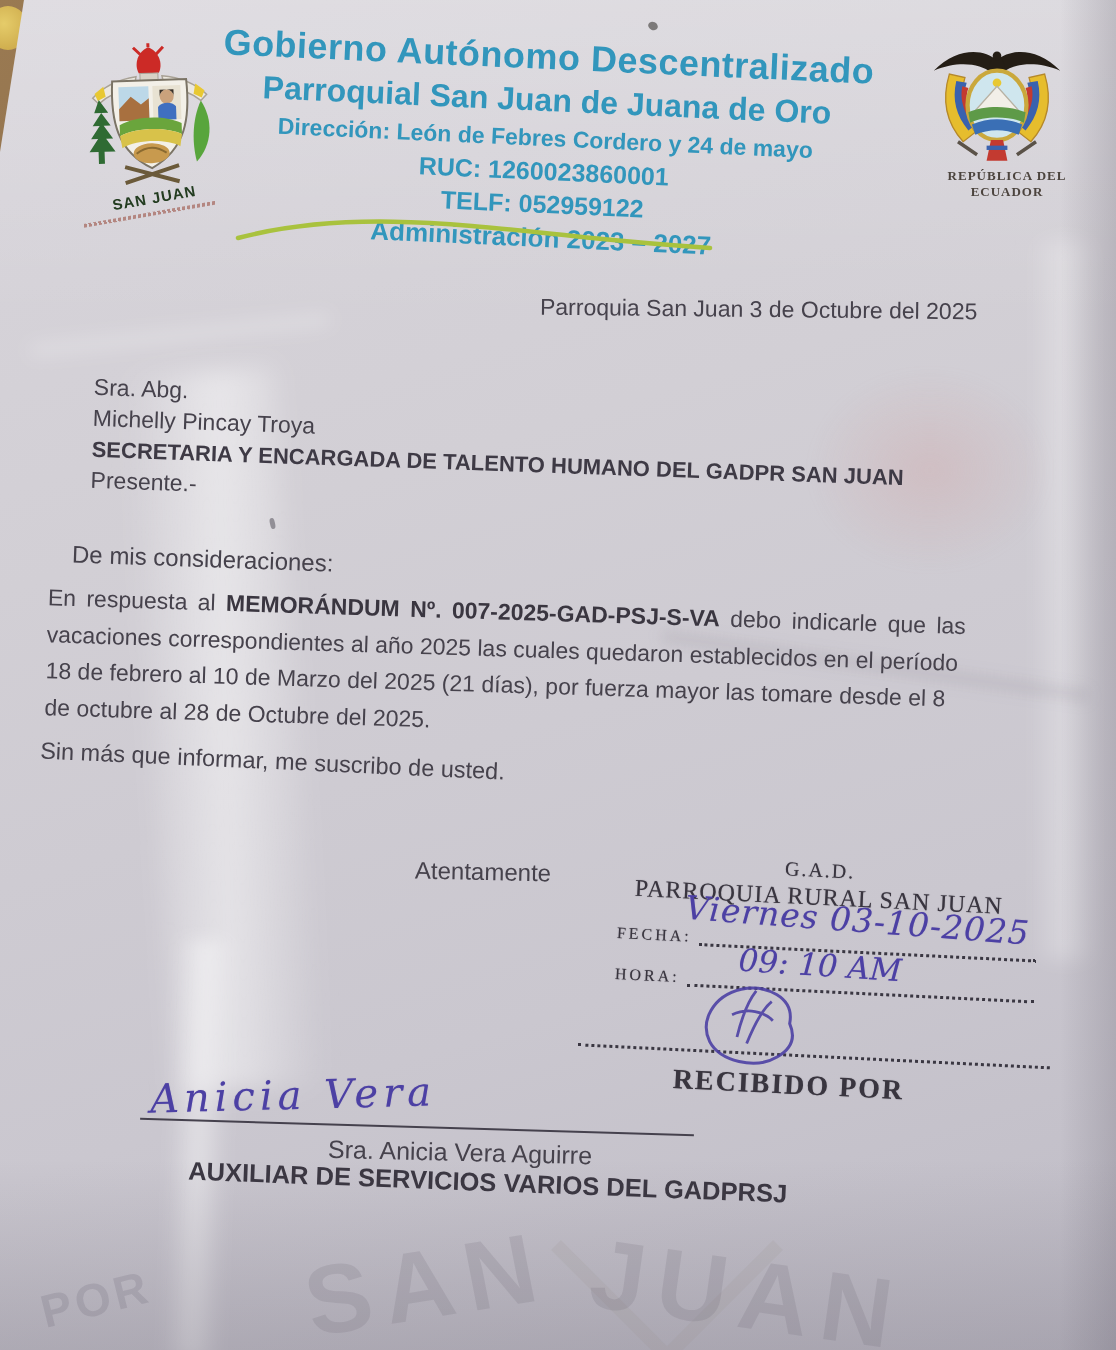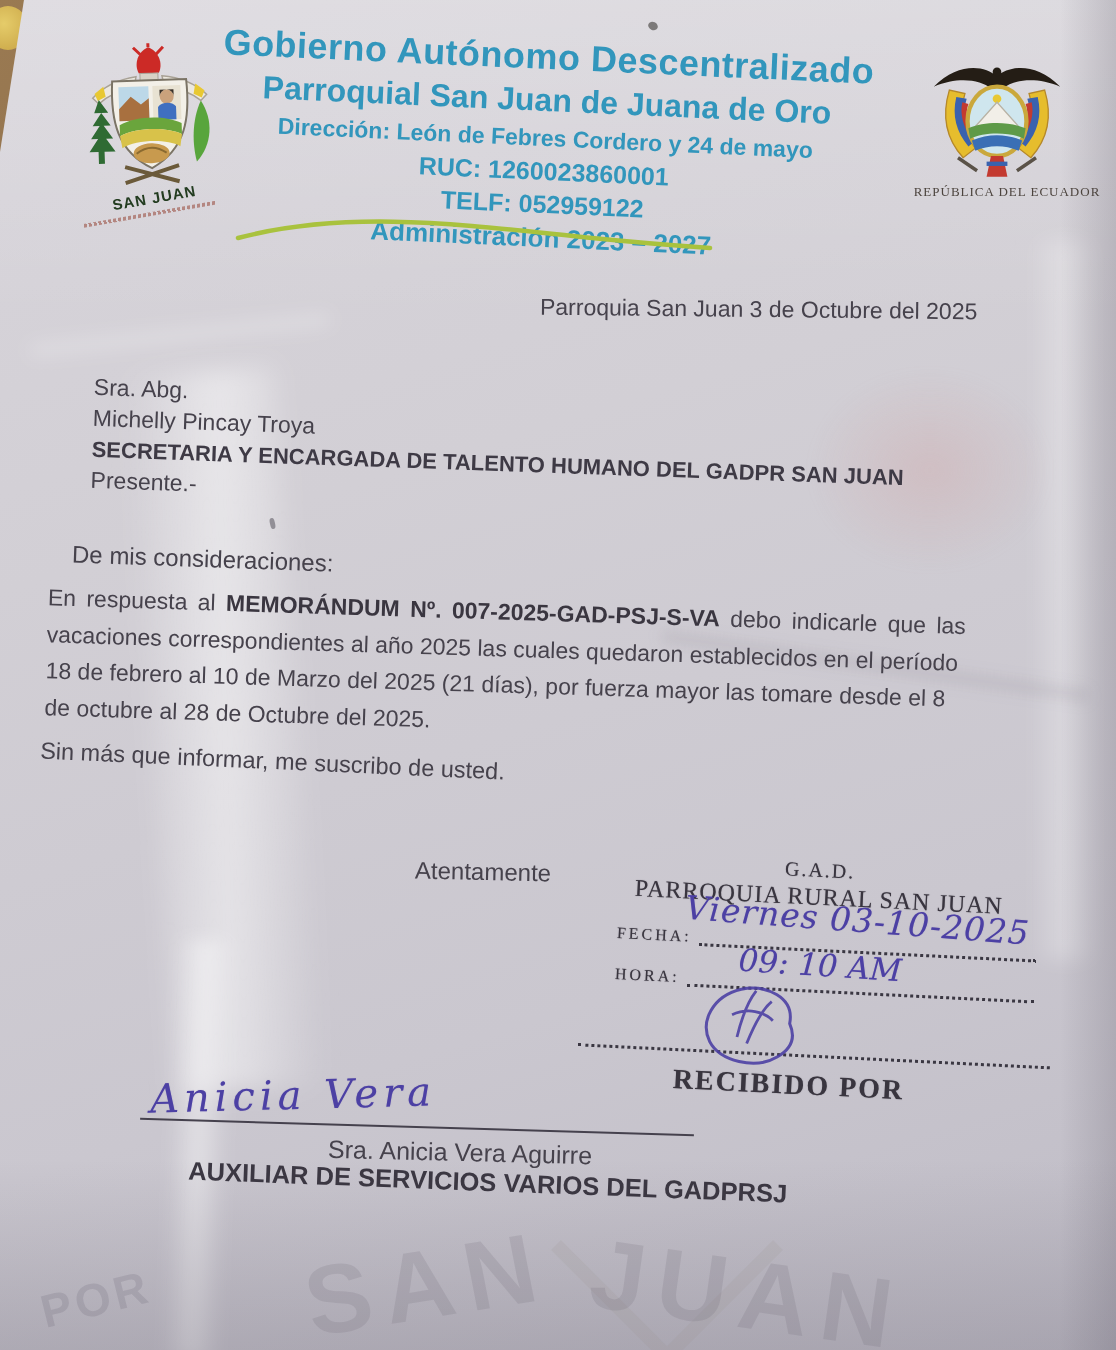--- a/index.html
+++ b/index.html
@@ -35,21 +35,21 @@
   .hdr .l2{font-size:32px;margin-top:4px;}
   .hdr .l3{font-size:23px;margin-top:6px;}
   .hdr .l4{font-size:25px;margin-top:5px;}
   .hdr .l5{font-size:25px;margin-top:4px;}
   .hdr .l6{font-size:26px;margin-top:4px;}
   .swoosh{position:absolute;left:232px;top:204px;width:486px;height:52px;}
   .seal{position:absolute;}
   .seal-left{left:76px;top:42px;width:160px;height:185px;transform:rotate(-2deg);}
   .seal-left-label{position:absolute;left:18px;top:147px;width:116px;text-align:center;font-size:15px;font-weight:bold;color:#233c20;letter-spacing:1px;transform:rotate(-8deg);}
   .seal-motto{position:absolute;left:4px;top:170px;width:134px;height:4px;transform:rotate(-8deg);background:repeating-linear-gradient(90deg,rgba(150,70,55,.55) 0 3px,rgba(150,70,55,0) 3px 5px);}
-  .seal-right{left:912px;top:52px;width:190px;height:160px;}
+  .seal-right{left:912px;top:36px;width:190px;height:160px;font-weight:bold;}
   .seal-right-label{position:absolute;left:0px;top:132px;width:190px;text-align:center;font-family:"Liberation Serif",serif;font-size:13px;letter-spacing:1px;color:#4c443e;}
 
   
   .txt{color:#46424c;}
   .dateline{position:absolute;left:540px;top:296px;font-size:23px;transform:rotate(.6deg);}
   .recipient{position:absolute;left:92px;top:386px;font-size:23px;line-height:31px;transform:rotate(2deg);}
   .recipient .r3{font-weight:bold;font-size:22px;color:#3e3a45;}
   .salutation{position:absolute;left:72px;top:545px;font-size:24px;transform:rotate(2deg);}
   .bodyp{position:absolute;left:46px;top:594px;width:940px;transform:rotate(1.8deg);font-size:23px;line-height:36.5px;}
   .bodyp .ln{white-space:nowrap;}

